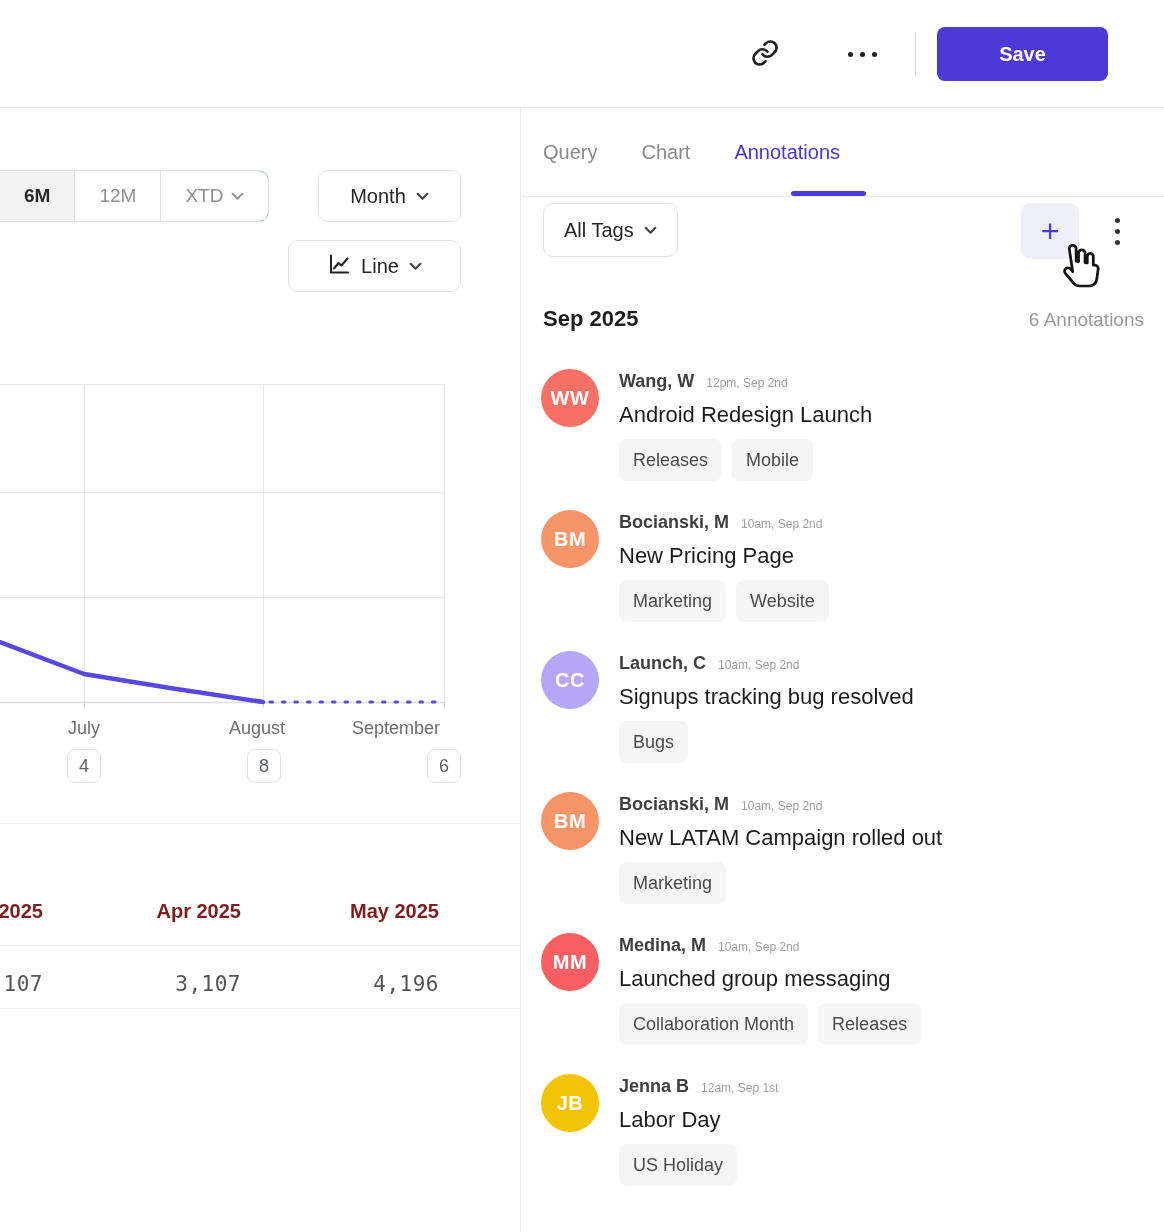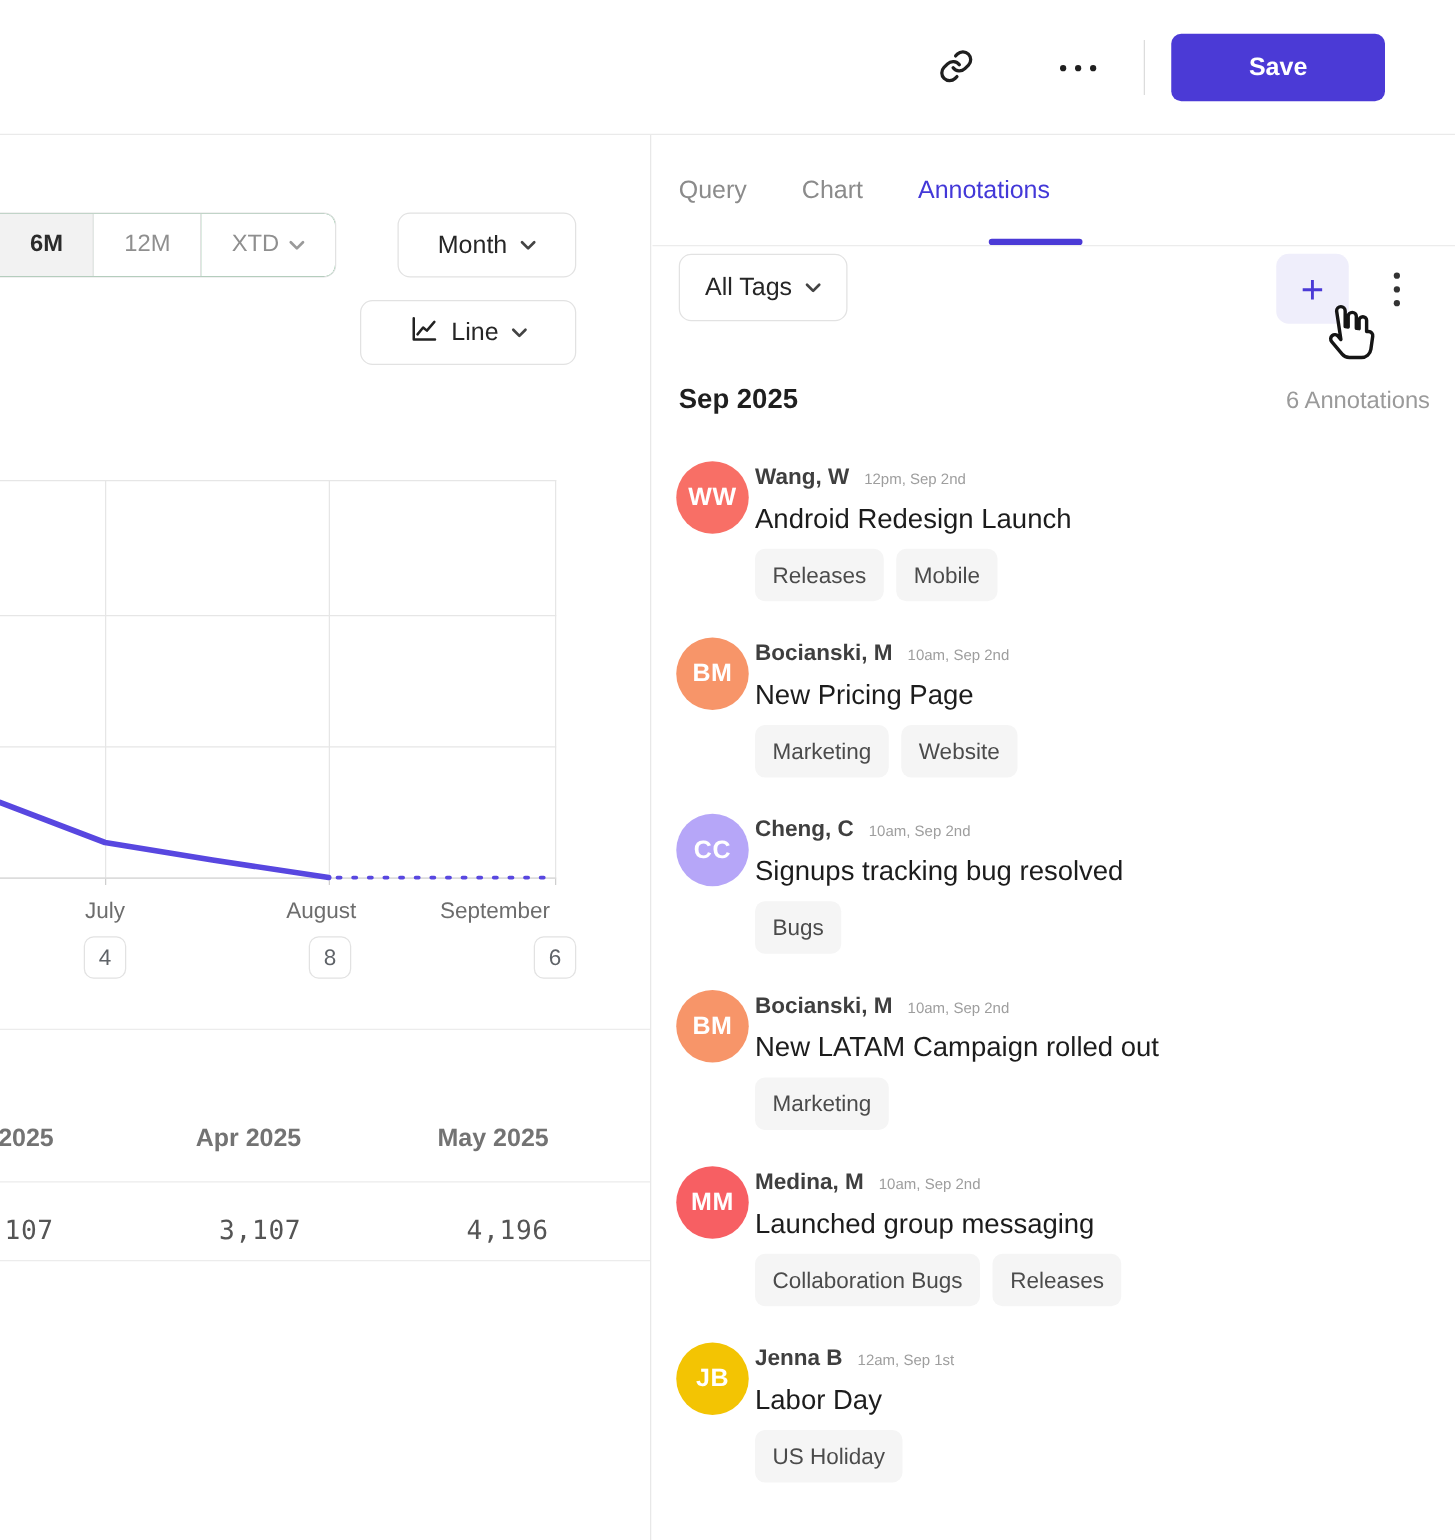--- a/index.html
+++ b/index.html
@@ -33,21 +33,21 @@
   .month-btn { left:318px; top:62px; width:143px; justify-content:center; }
   .line-btn  { left:288px; top:132px; width:173px; height:52px; justify-content:center; }
 
   .chart-wrap { position:absolute; left:0; top:276px; width:446px; height:326px; }
   .axis-label { position:absolute; top:610px; transform:translateX(-50%); font-size:18px; color:#6d6d6d; }
   .axis-badge { position:absolute; top:641px; transform:translateX(-50%); min-width:34px; height:34px; padding:0 8px;
                 border:1px solid #e2e2e2; border-radius:8px; background:#fff; color:#5f6368; font-size:18px;
                 display:flex; align-items:center; justify-content:center; }
 
   .hline { position:absolute; left:0; width:521px; height:1px; background:#ececec; }
-  .t-head { position:absolute; top:792px; font-size:20px; font-weight:700; color:#737373; }
+  .t-head { position:absolute; top:792px; font-size:20px; font-weight:700; color:#7f1d1d; }
   .t-val  { position:absolute; top:864px; font-size:21px; color:#555; font-family:"DejaVu Sans Mono", monospace; letter-spacing:0.5px; }
 
   
   .right-panel { position:absolute; top:108px; left:522px; width:642px; bottom:0; background:#fff; }
   .tabs { position:absolute; left:21px; top:0; height:88px; display:flex; align-items:center; gap:44px; }
   .tab { background:none; border:none; font-family:inherit; font-size:20px; color:#8b8b8b; font-weight:500; cursor:pointer; padding:0; }
   .tab.active { color:#4338d8; }
   .tab-indicator { position:absolute; top:83px; height:5px; width:75px; border-radius:3px; }
   .tabs-divider { position:absolute; top:88px; left:0; width:642px; height:1px; background:#ececec; }
 
@@ -58,21 +58,21 @@
   .kebab { position:absolute; left:556px; top:4px; width:36px; height:48px; background:none; border:none; cursor:pointer;
            display:flex; flex-direction:column; align-items:center; justify-content:center; gap:6px; }
   .kebab i { width:5px; height:5px; border-radius:50%; background:#333; }
   .cursor-hand { position:absolute; left:510px; top:38px; pointer-events:none; }
 
   .group-row { position:absolute; left:21px; right:20px; top:198px; display:flex; justify-content:space-between; align-items:baseline; }
   .group-row h3 { font-size:22px; font-weight:700; color:#1f1f1f; }
   .group-row span { font-size:19px; color:#9a9a9a; }
 
   .ann-list { position:absolute; left:19px; right:18px; top:261px; }
-  .ann-row { display:flex; gap:5px; margin-bottom:29px; }
+  .ann-row { display:flex; gap:20px; margin-bottom:29px; }
   .avatar { flex:0 0 58px; width:58px; height:58px; border-radius:50%; color:#fff; font-size:20px; font-weight:700;
             display:flex; align-items:center; justify-content:center; letter-spacing:0.5px; }
   .ann-body { flex:1; min-width:0; }
   .ann-line1 { display:flex; align-items:baseline; gap:12px; margin-top:2px; }
   .ann-name { font-size:18px; font-weight:700; color:#3f3f3f; }
   .ann-time { font-size:12px; color:#9e9e9e; }
   .ann-title { margin-top:7px; font-size:22px; color:#1c1c1c; line-height:31px; max-width:330px; }
   .ann-tags { margin-top:9px; display:flex; gap:10px; flex-wrap:wrap; }
   .chip { height:42px; line-height:42px; padding:0 14px; background:#f5f5f5; border-radius:8px; font-size:18px; color:#4b4b4b; }
 
@@ -237,21 +237,21 @@
             <div class="ann-tags">
               <span class="chip">Marketing</span>
               <span class="chip">Website</span>
             </div>
           </div>
         </div>
         <div class="ann-row">
           <div class="avatar" style="background:#b6a6f8">CC</div>
           <div class="ann-body">
             <div class="ann-line1">
-              <span class="ann-name">Cheng, C</span>
+              <span class="ann-name">Launch, C</span>
               <span class="ann-time">10am, Sep 2nd</span>
             </div>
             <div class="ann-title">Signups tracking bug resolved</div>
             <div class="ann-tags">
               <span class="chip">Bugs</span>
             </div>
           </div>
         </div>
         <div class="ann-row">
           <div class="avatar" style="background:#f79569">BM</div>
@@ -268,21 +268,21 @@
         </div>
         <div class="ann-row">
           <div class="avatar" style="background:#f75f63">MM</div>
           <div class="ann-body">
             <div class="ann-line1">
               <span class="ann-name">Medina, M</span>
               <span class="ann-time">10am, Sep 2nd</span>
             </div>
             <div class="ann-title">Launched group messaging</div>
             <div class="ann-tags">
-              <span class="chip">Collaboration Bugs</span>
+              <span class="chip">Collaboration Month</span>
               <span class="chip">Releases</span>
             </div>
           </div>
         </div>
         <div class="ann-row">
           <div class="avatar" style="background:#f3c403">JB</div>
           <div class="ann-body">
             <div class="ann-line1">
               <span class="ann-name">Jenna B</span>
               <span class="ann-time">12am, Sep 1st</span>

